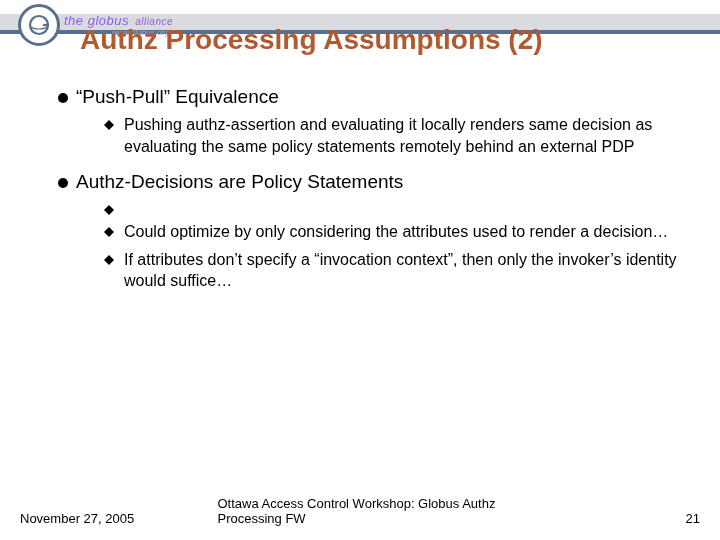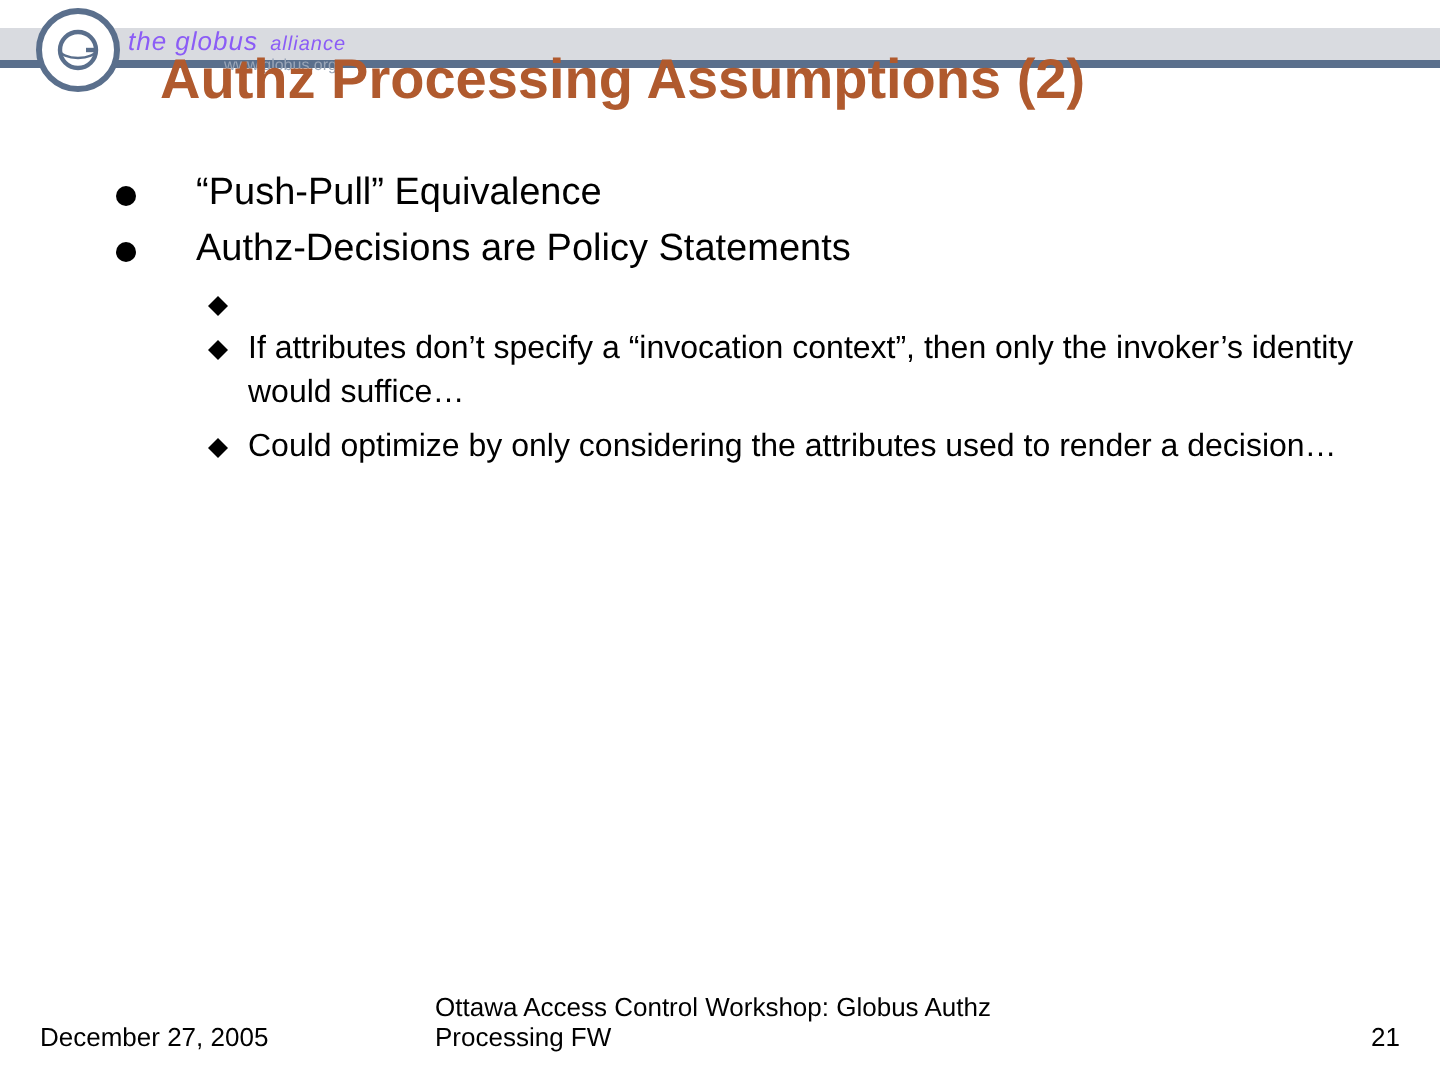--- a/index.html
+++ b/index.html
@@ -72,21 +72,21 @@
     top: 86px;
     left: 58px;
     right: 38px;
     color: #000;
   }
   .l1 {
     font-size: 19px;
     margin-bottom: 6px;
     display: flex;
     align-items: flex-start;
-    gap: 30px;
+    gap: 8px;
   }
   .l1 .bullet {
     width: 10px;
     height: 10px;
     background: #000;
     border-radius: 50%;
     flex-shrink: 0;
     margin-top: 7px;
   }
   .l2-group { margin-left: 46px; margin-bottom: 14px; }
@@ -145,44 +145,52 @@
 </div>
 
 <div class="slide-title">Authz Processing Assumptions (2)</div>
 
 <div class="content">
 
   <div class="l1">
     <span class="bullet"></span>
     <span>“Push-Pull” Equivalence</span>
   </div>
+  <div class="l2-group">
+    <div class="l2">
+      <svg class="sub-bullet" width="10" height="10">
+          <path d="M5 0 L10 5 L5 10 L0 5 Z" fill="#000"></path>
+        </svg>
+      <span>Pushing authz-assertion and evaluating it locally renders same decision as evaluating the same policy statements remotely behind an external PDP</span>
+    </div>
+  </div>
 
   <div class="l1">
     <span class="bullet"></span>
     <span>Authz-Decisions are Policy Statements</span>
   </div>
   <div class="l2-group">
     <div class="l2">
       <svg class="sub-bullet" width="10" height="10">
           <path d="M5 0 L10 5 L5 10 L0 5 Z" fill="#000"></path>
         </svg>
     </div>
     <div class="l2">
       <svg class="sub-bullet" width="10" height="10">
           <path d="M5 0 L10 5 L5 10 L0 5 Z" fill="#000"></path>
         </svg>
-      <span>If attributes don’t specify a “invocation context”, then only the invoker’s identity would suffice…</span>
+      <span>Could optimize by only considering the attributes used to render a decision…</span>
     </div>
     <div class="l2">
       <svg class="sub-bullet" width="10" height="10">
           <path d="M5 0 L10 5 L5 10 L0 5 Z" fill="#000"></path>
         </svg>
-      <span>Could optimize by only considering the attributes used to render a decision…</span>
+      <span>If attributes don’t specify a “invocation context”, then only the invoker’s identity would suffice…</span>
     </div>
   </div>
 
 </div>
 
 <div class="footer">
-  <span>December 27, 2005</span>
+  <span>November 27, 2005</span>
   <span class="page-num">21</span>
 </div>
 <div class="footer-center">Ottawa Access Control Workshop: Globus Authz Processing FW</div>
 
 </body></html>

